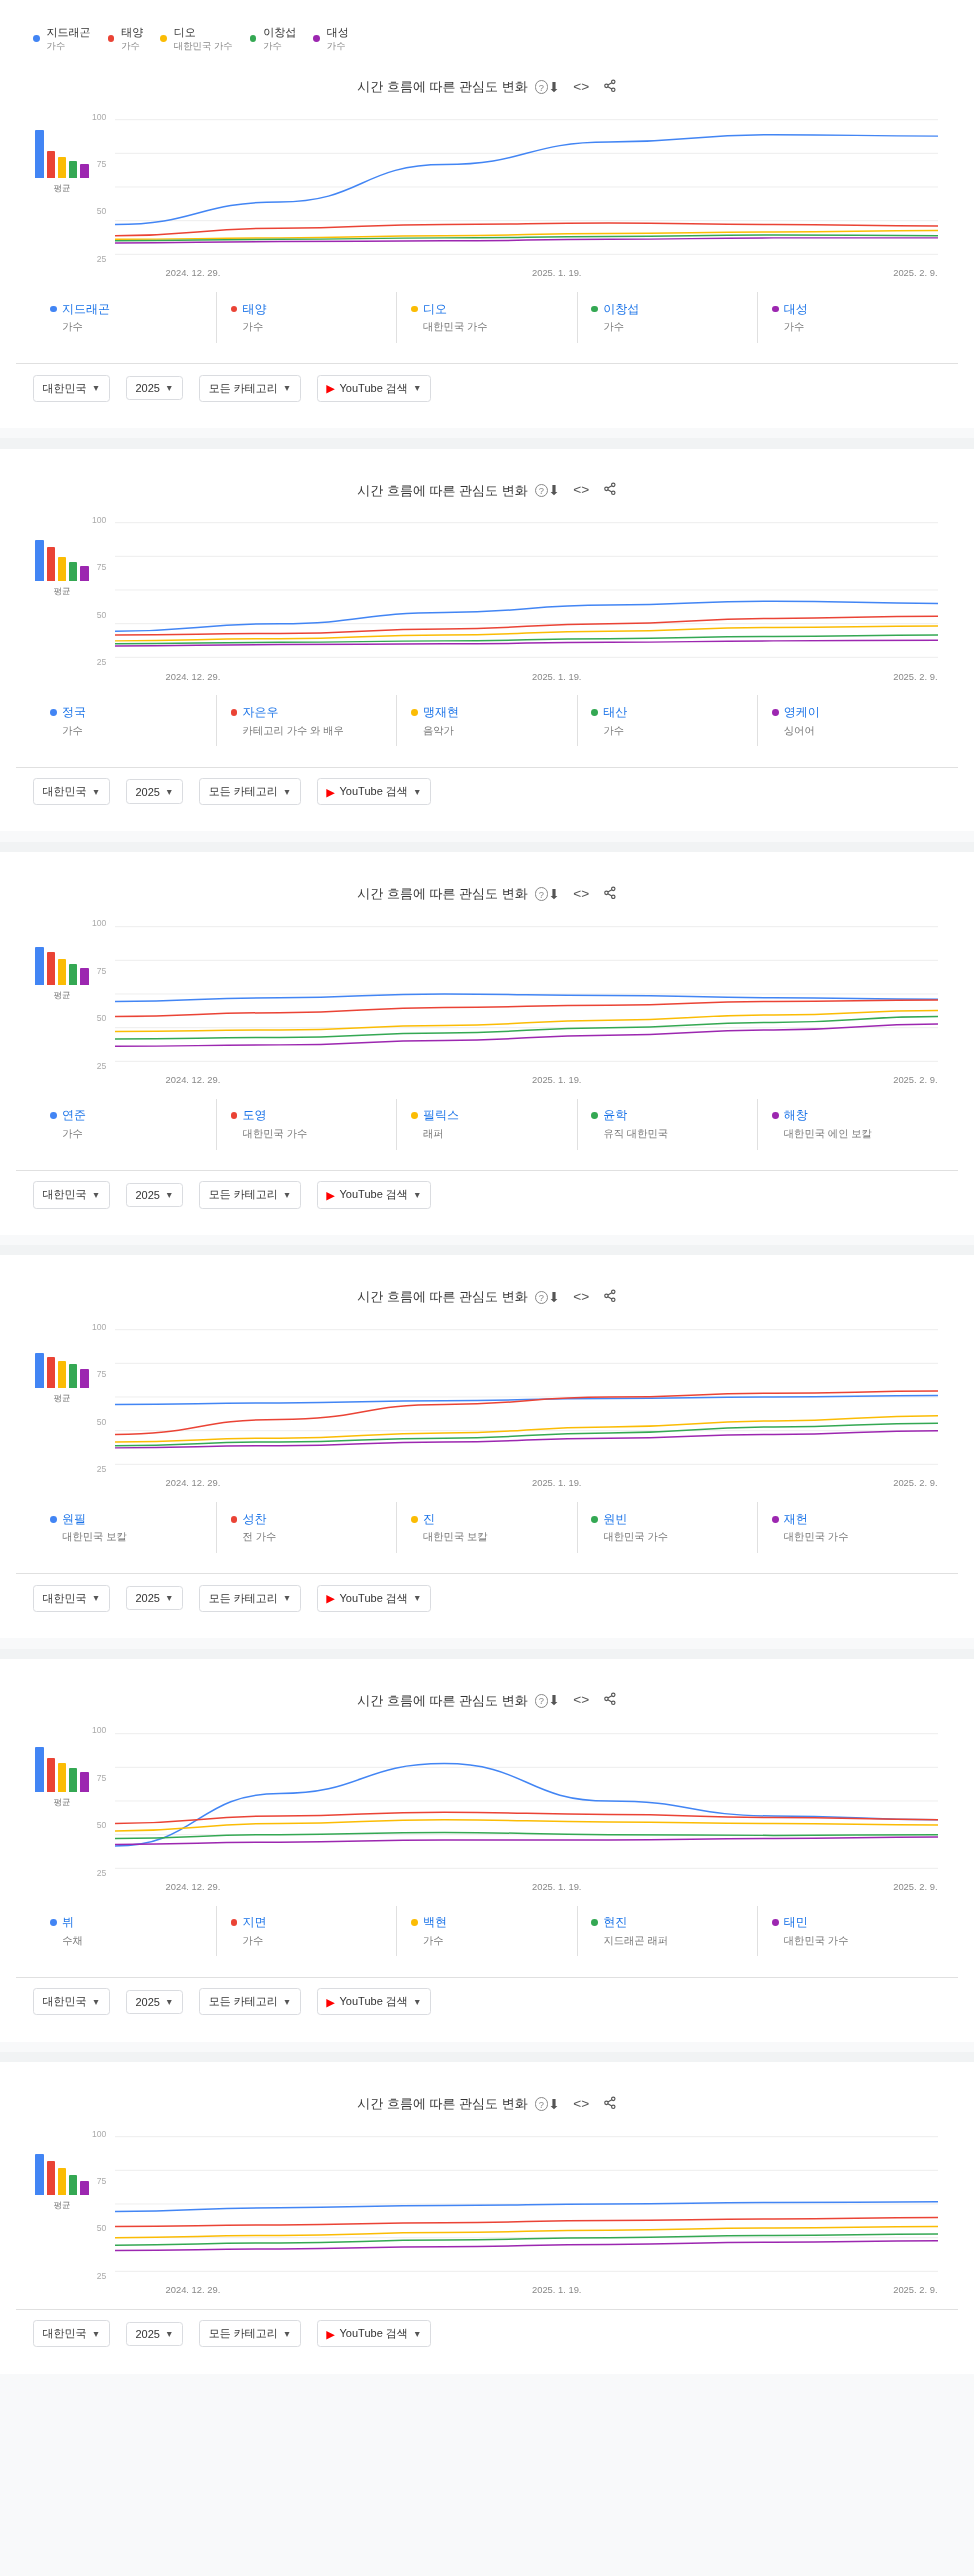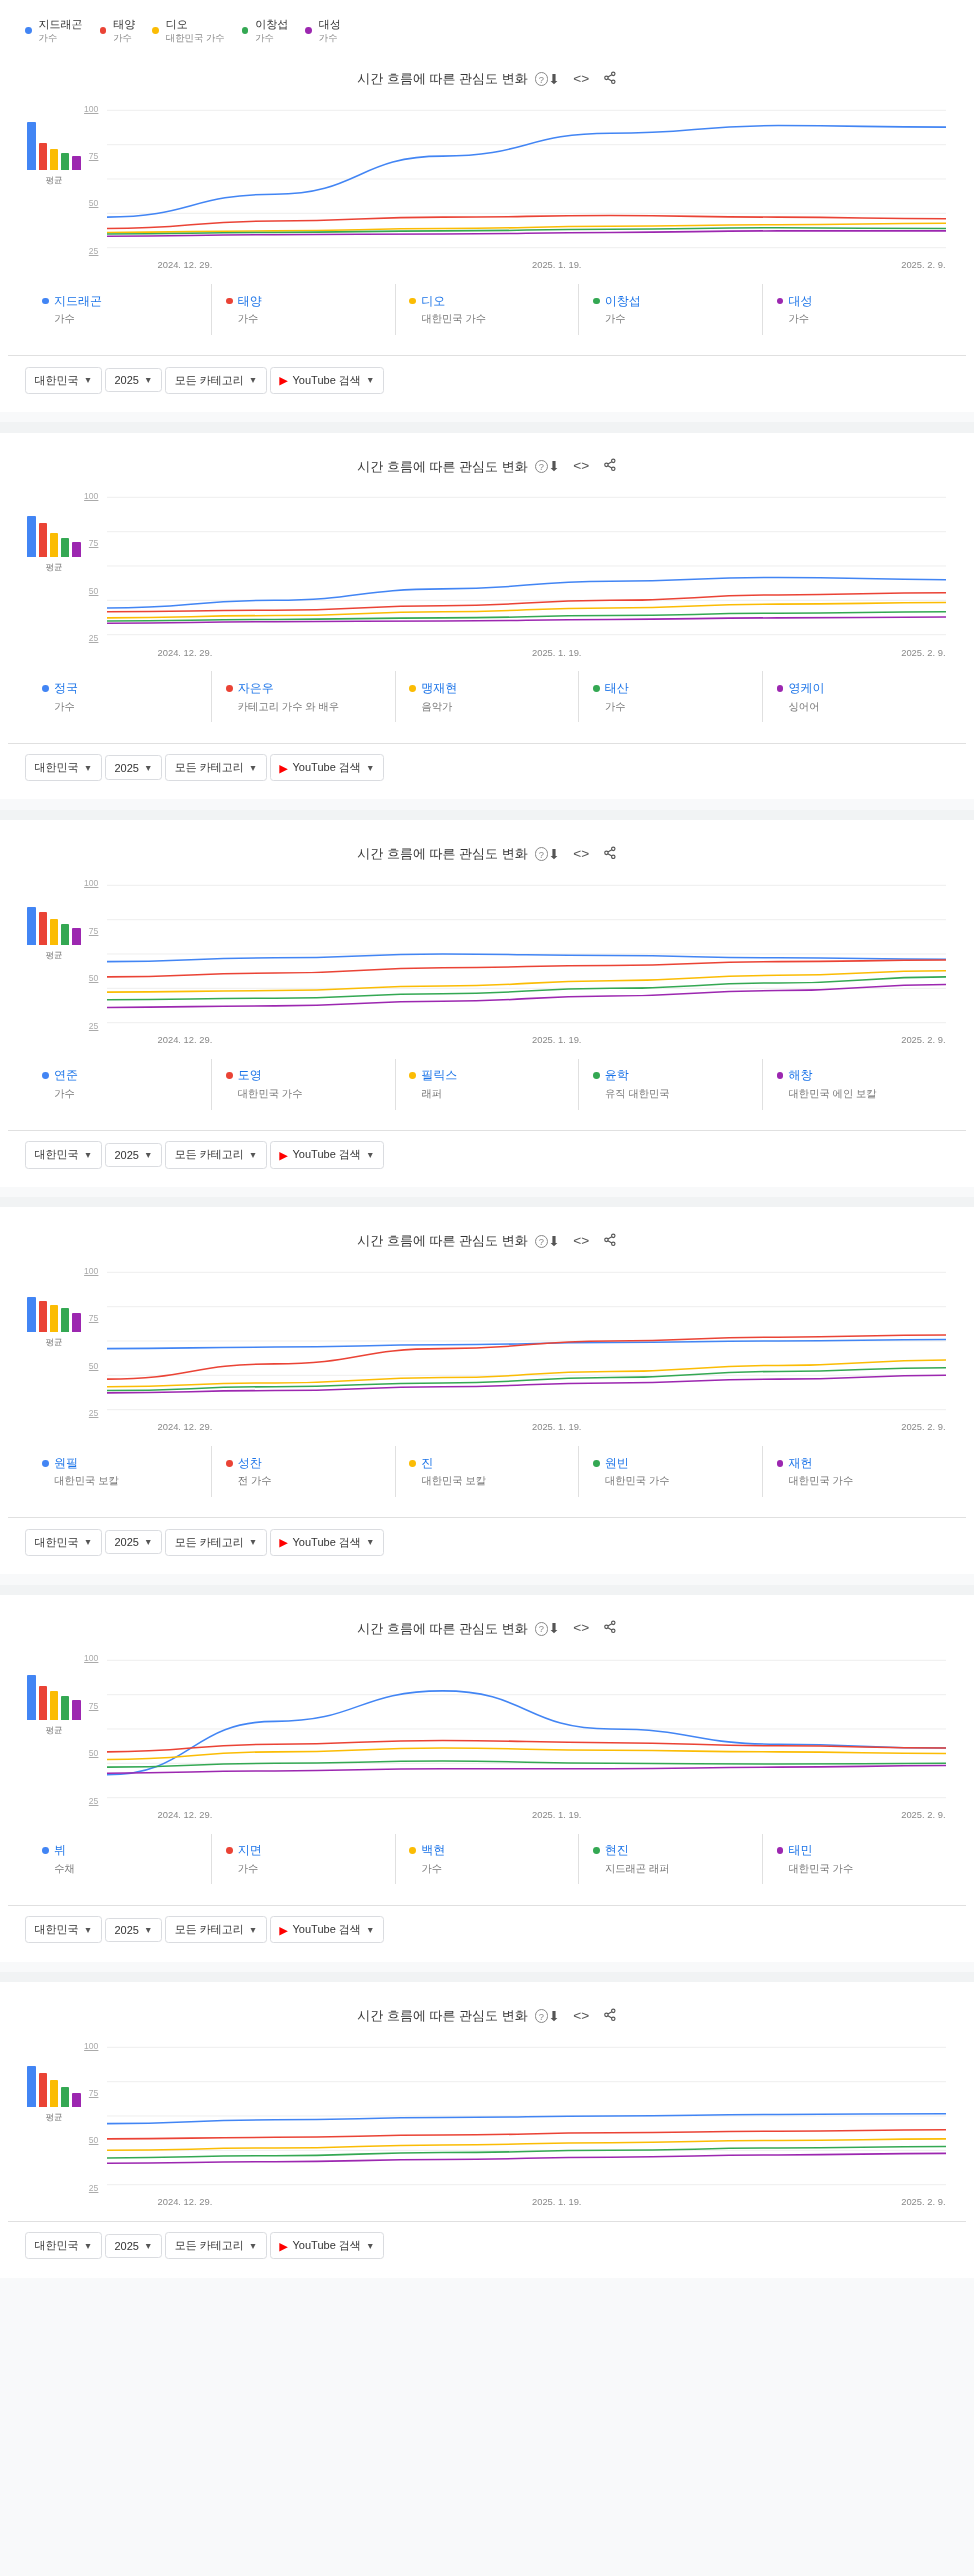--- a/index.html
+++ b/index.html
@@ -6,28 +6,28 @@
     body {
       font-family: 'Arial', sans-serif;
       background: #f8f9fa;
       color: #333;
       width: 974px;
     }
 
     .section {
       background: #fff;
       margin-bottom: 10.3px;
-      padding: 8px;
+      padding: 16px;
     }
 
     .filter-bar {
       display: flex;
       align-items: center;
       padding: 10.3px 17px;
-      gap: 3px;
+      gap: 16px;
       border-top: 0.9px solid #e0e0e0;
     }
 
     .filter-select {
       display: flex;
       align-items: center;
       border: 0.9px solid #dadce0;
       border-radius: 3.4px;
       padding: 5.1px 8.6px;
       font-size: 11px;
@@ -202,21 +202,20 @@
       flex-direction: column;
       justify-content: space-between;
       height: 154px;
       font-size: 8.6px;
       color: #aaa;
       text-align: right;
       padding-right: 5.1px;
       padding-top: 1.7px;
       width: 27px;
       flex-shrink: 0;
-      text-decoration: underline;
     }
 
     .section-divider {
       height: 10.3px;
       background: #f1f3f4;
     }
 
     .youtube-logo {
       color: #ff0000;
       font-weight: bold;

